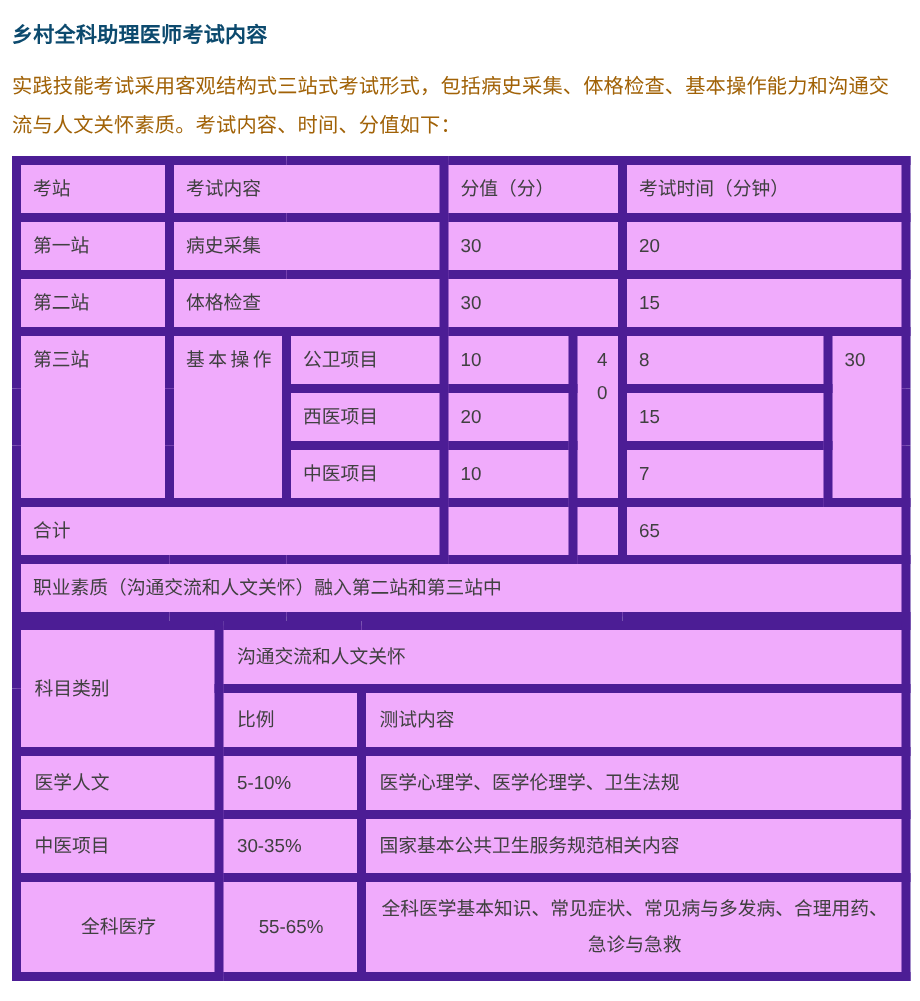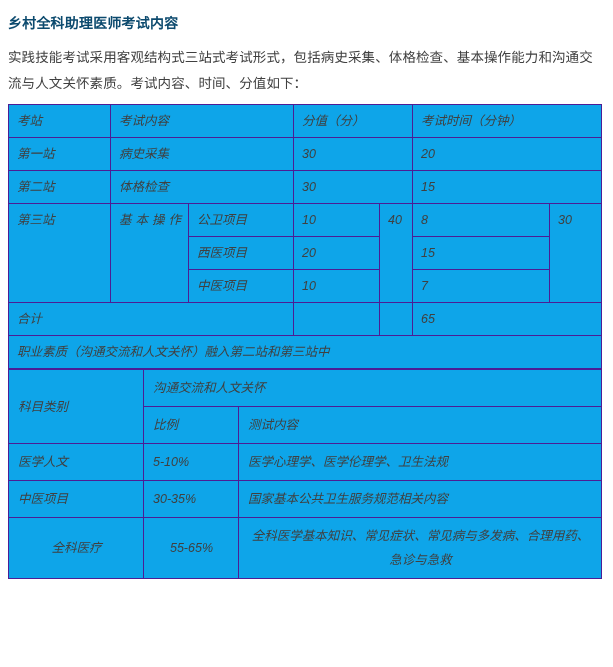--- a/index.html
+++ b/index.html
@@ -30,21 +30,21 @@
     margin: 0;
     padding: 13px 0 0 0;
     line-height: 20px;
     letter-spacing: 0.2px;
   }
 
   
   .para {
     font-size: 13.5px;
     line-height: 26px;
-    color: #404040;
+    color: #a16207;
     margin: 0;
     letter-spacing: 0.1px;
   }
   .para-intro {
     padding-top: 12px;
     padding-bottom: 7px;
   }
   .para-mid {
     padding-top: 28px;
     padding-bottom: 9px;
@@ -52,27 +52,26 @@
 
   
   table.grid {
     border-collapse: collapse;
     width: 593px;
     table-layout: fixed;
     font-size: 12.5px;
     color: #404040;
   }
   table.grid td {
-    border: 1px solid #4c1d95;
+    border: 6px solid #4c1d95;
     padding: 5px 7px 5px 8px;
     vertical-align: middle;
     line-height: 22px;
     word-break: break-all;
-    background: #0ea5e9;
-    font-style: italic;
+    background: #f0abfc;
   }
   .t1 td { height: 22px; }
   .cell-just {
     text-align: justify;
     text-align-last: justify;
   }
   .num { font-variant-numeric: tabular-nums; }
 
   
   table.t2 td {
@@ -121,21 +120,21 @@
         <td colspan="2">体格检查</td>
         <td colspan="2" class="num">30</td>
         <td colspan="2" class="num">15</td>
       </tr>
 
       <tr>
         <td rowspan="3" style="vertical-align:top;margin-left:36px;">第三站</td>
         <td rowspan="3" class="cell-just" style="vertical-align:top;">基本操作</td>
         <td>公卫项目</td>
         <td class="num">10</td>
-        <td rowspan="3" class="num" style="vertical-align:top;">40</td>
+        <td rowspan="3" class="num" style="vertical-align:top;text-align:right;">40</td>
         <td class="num">8</td>
         <td rowspan="3" class="num" style="vertical-align:top;">30</td>
       </tr>
       <tr>
         <td>西医项目</td>
         <td class="num">20</td>
         <td class="num">15</td>
       </tr>
       <tr>
         <td>中医项目</td>

